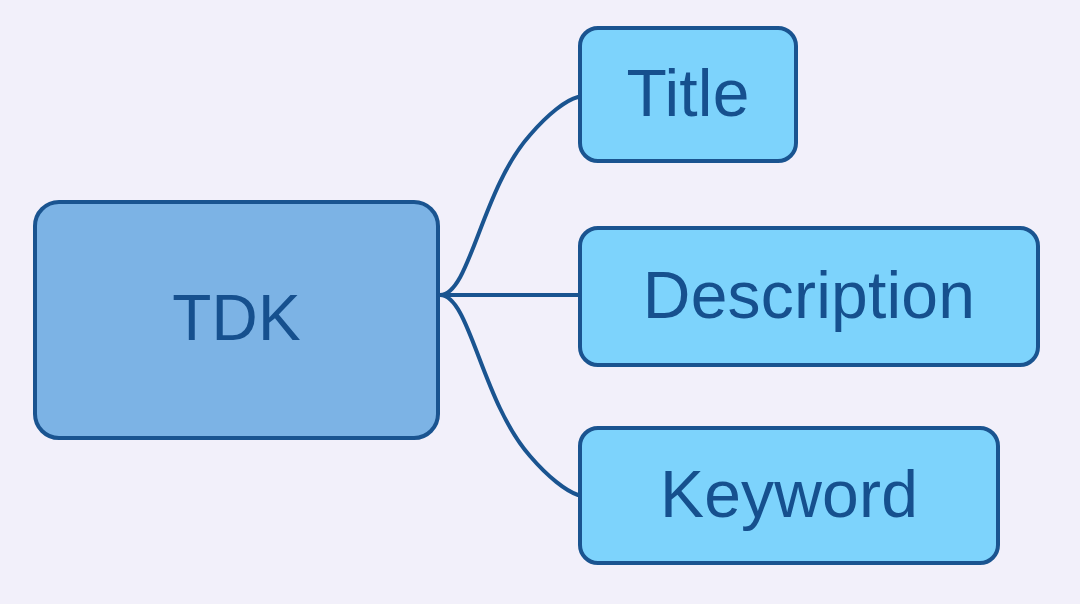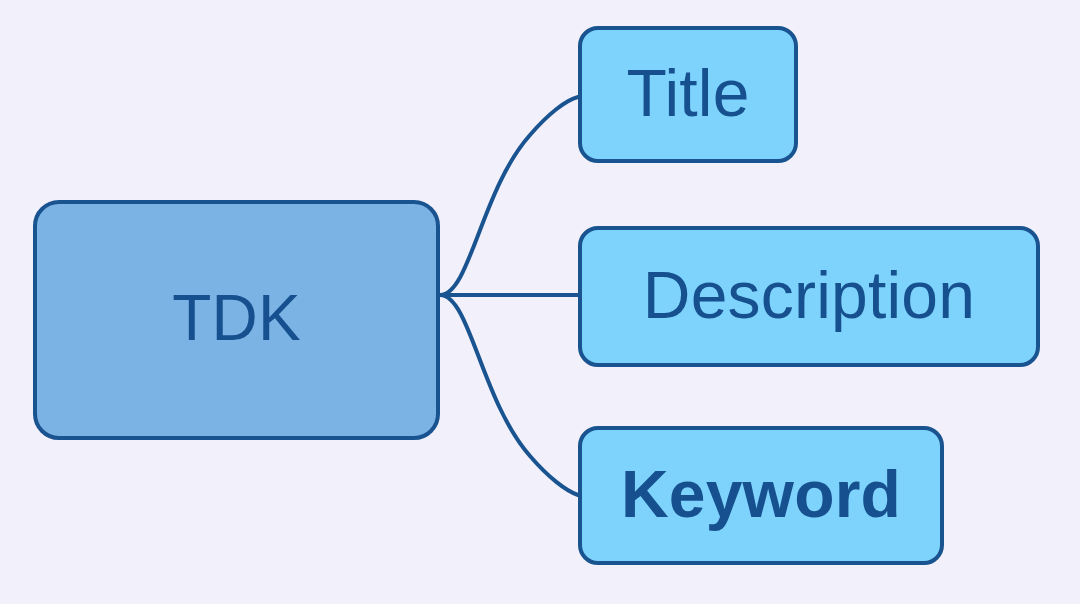--- a/index.html
+++ b/index.html
@@ -68,23 +68,22 @@
   .node-description {
     left: 578px;
     top: 226px;
     width: 462px;
     height: 141px;
     text-align: right;
   }
   .node-keyword {
     left: 578px;
     top: 426px;
-    width: 366px;
+    width: 422px;
     height: 139px;
-    font-weight: bold;
   }
   .node-label {
     display: block;
     transform: translateY(-2px);
   }
 </style>
 </head>
 <body>
 
 <div id="diagram-root">

